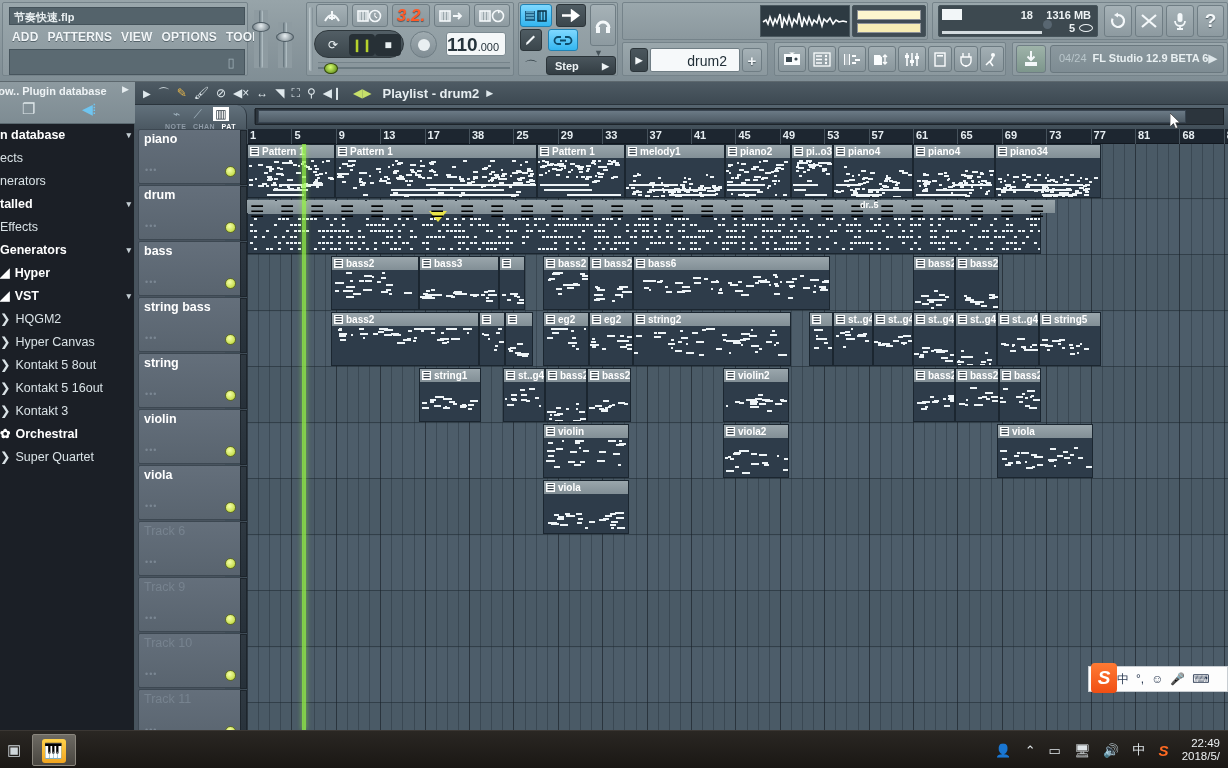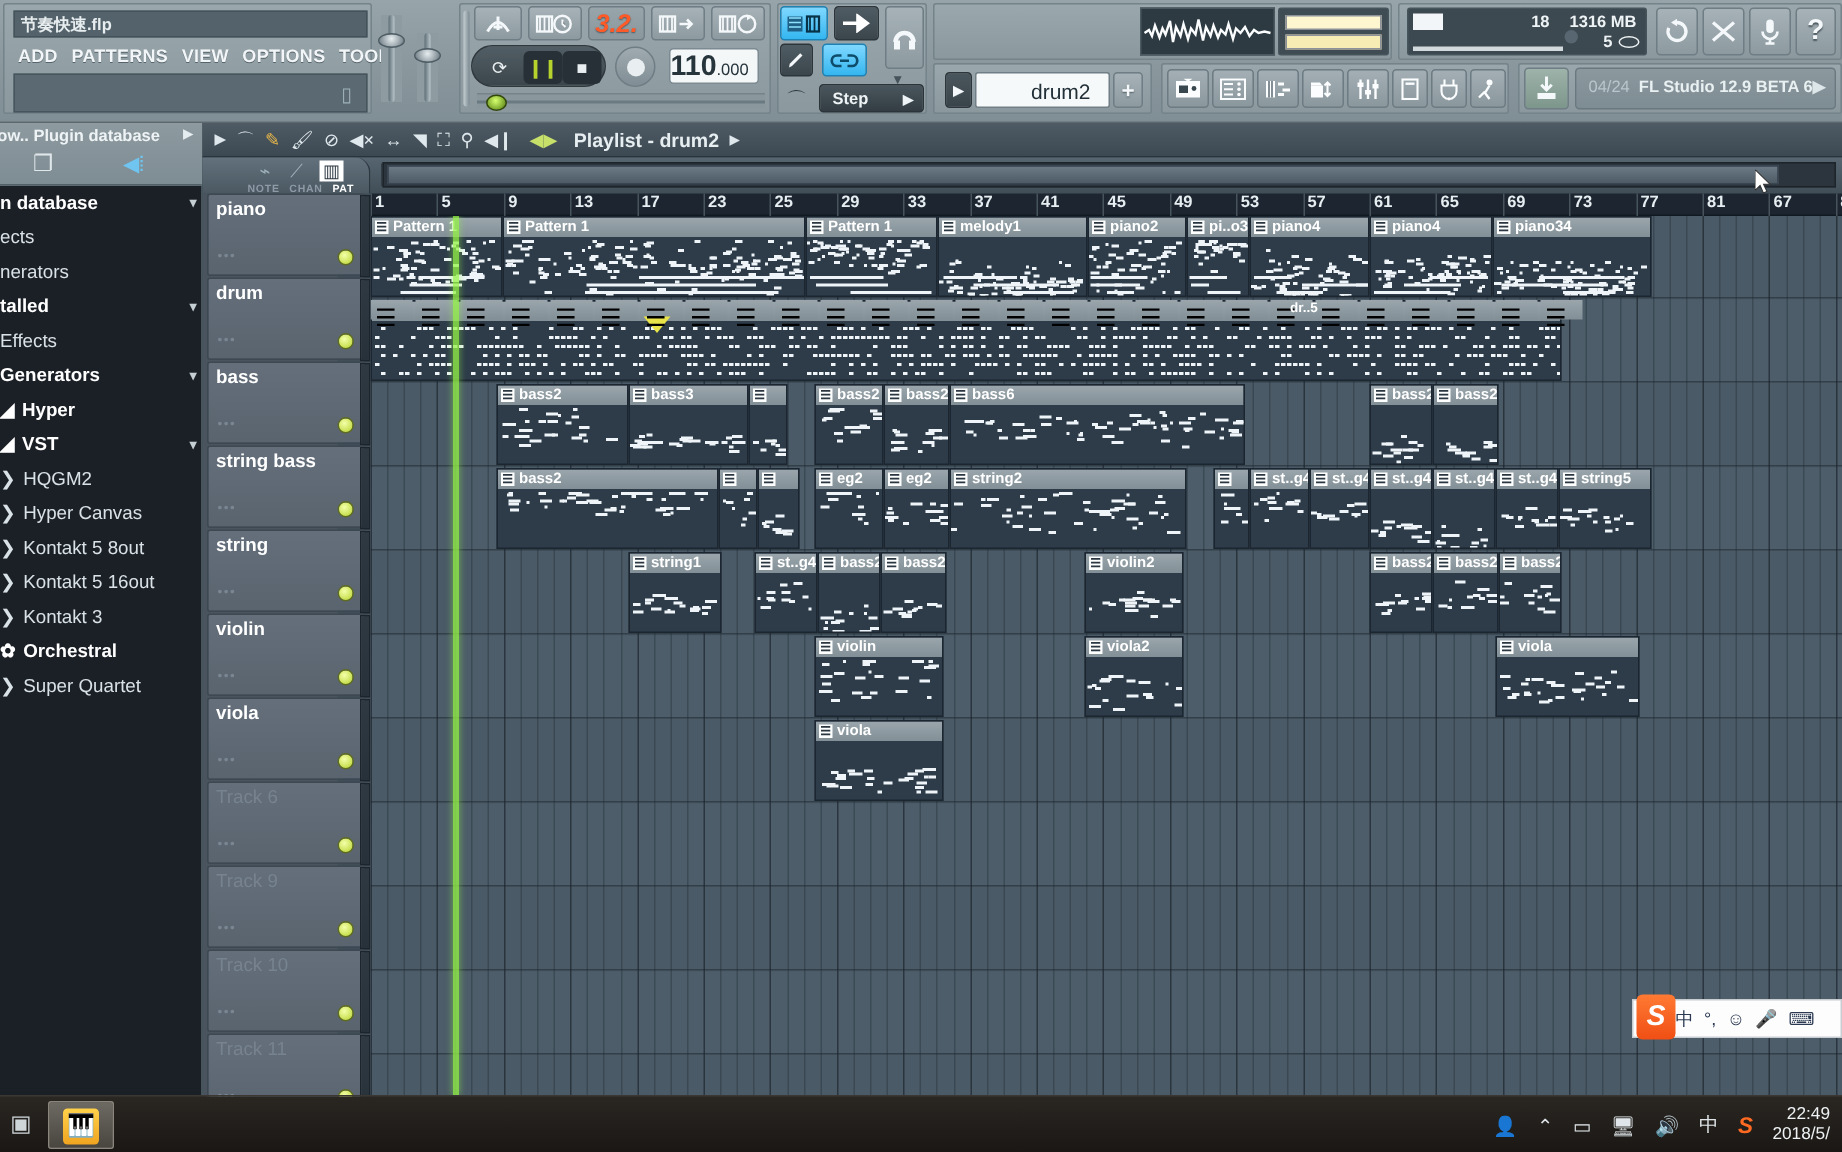--- a/index.html
+++ b/index.html
@@ -625,21 +625,21 @@
           <div class="tick" style="left: 3px;">1</div>
           <div class="tickline" style="left: 44.4px;"></div>
           <div class="tick" style="left: 47.4px;">5</div>
           <div class="tickline" style="left: 88.8px;"></div>
           <div class="tick" style="left: 91.8px;">9</div>
           <div class="tickline" style="left: 133.2px;"></div>
           <div class="tick" style="left: 136.2px;">13</div>
           <div class="tickline" style="left: 177.6px;"></div>
           <div class="tick" style="left: 180.6px;">17</div>
           <div class="tickline" style="left: 222px;"></div>
-          <div class="tick" style="left: 225px;">23</div>
+          <div class="tick" style="left: 225px;">38</div>
           <div class="tickline" style="left: 266.4px;"></div>
           <div class="tick" style="left: 269.4px;">25</div>
           <div class="tickline" style="left: 310.8px;"></div>
           <div class="tick" style="left: 313.8px;">29</div>
           <div class="tickline" style="left: 355.2px;"></div>
           <div class="tick" style="left: 358.2px;">33</div>
           <div class="tickline" style="left: 399.6px;"></div>
           <div class="tick" style="left: 402.6px;">37</div>
           <div class="tickline" style="left: 444px;"></div>
           <div class="tick" style="left: 447px;">41</div>
@@ -657,21 +657,21 @@
           <div class="tick" style="left: 713.4px;">65</div>
           <div class="tickline" style="left: 754.8px;"></div>
           <div class="tick" style="left: 757.8px;">69</div>
           <div class="tickline" style="left: 799.2px;"></div>
           <div class="tick" style="left: 802.2px;">73</div>
           <div class="tickline" style="left: 843.6px;"></div>
           <div class="tick" style="left: 846.6px;">77</div>
           <div class="tickline" style="left: 888px;"></div>
           <div class="tick" style="left: 891px;">81</div>
           <div class="tickline" style="left: 932.4px;"></div>
-          <div class="tick" style="left: 935.4px;">67</div>
+          <div class="tick" style="left: 935.4px;">68</div>
           <div class="tickline" style="left: 976.8px;"></div>
           <div class="tick" style="left: 979.8px;">89</div>
         </div>
 
       <div class="trackhead" id="trackhead">
           <div class="th" style="top: 0px;">
             <div class="nm">piano</div>
             <div class="dots">•••</div>
             <div class="led"></div>
             <div class="knobstrip"></div>

